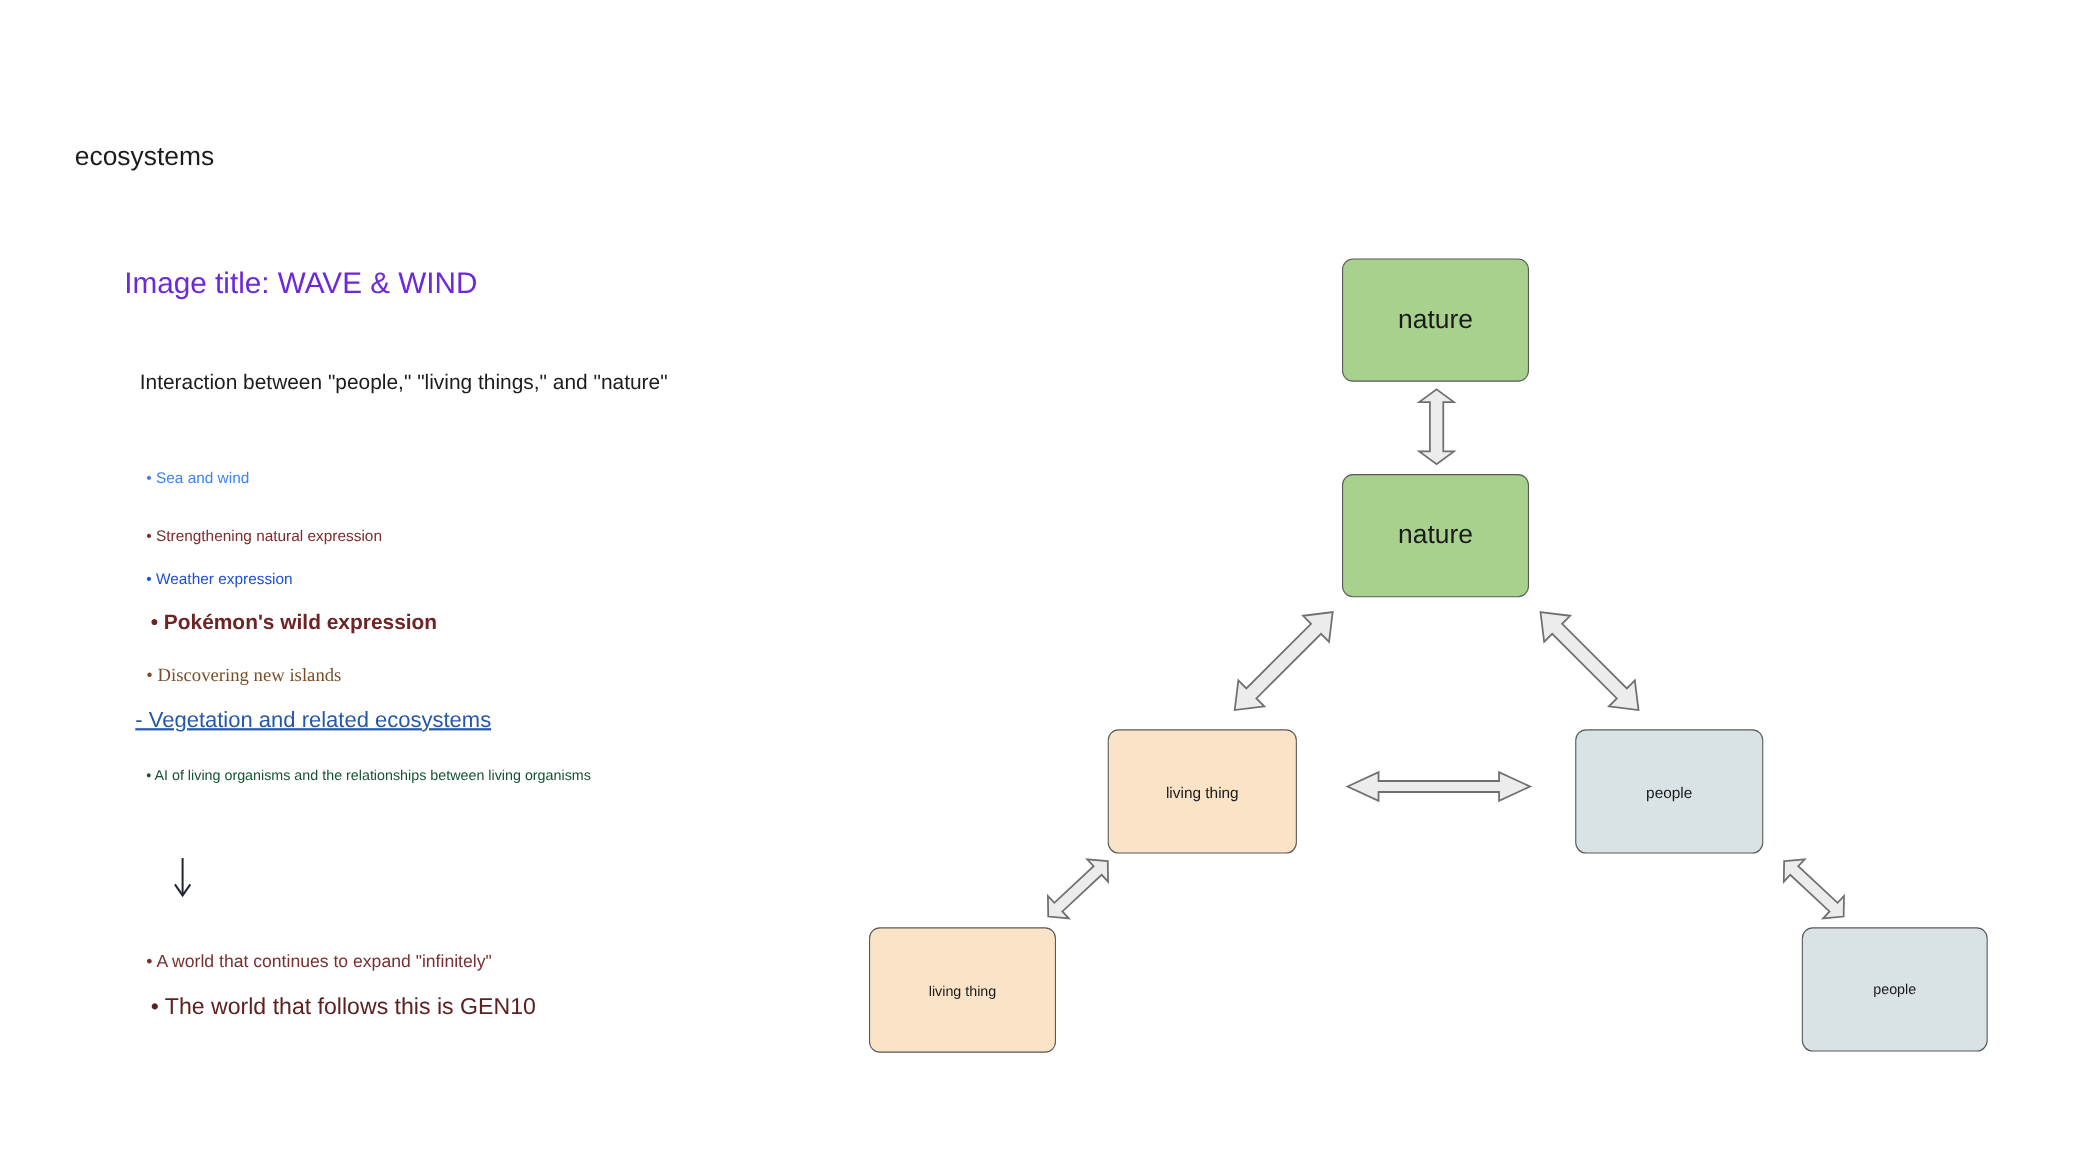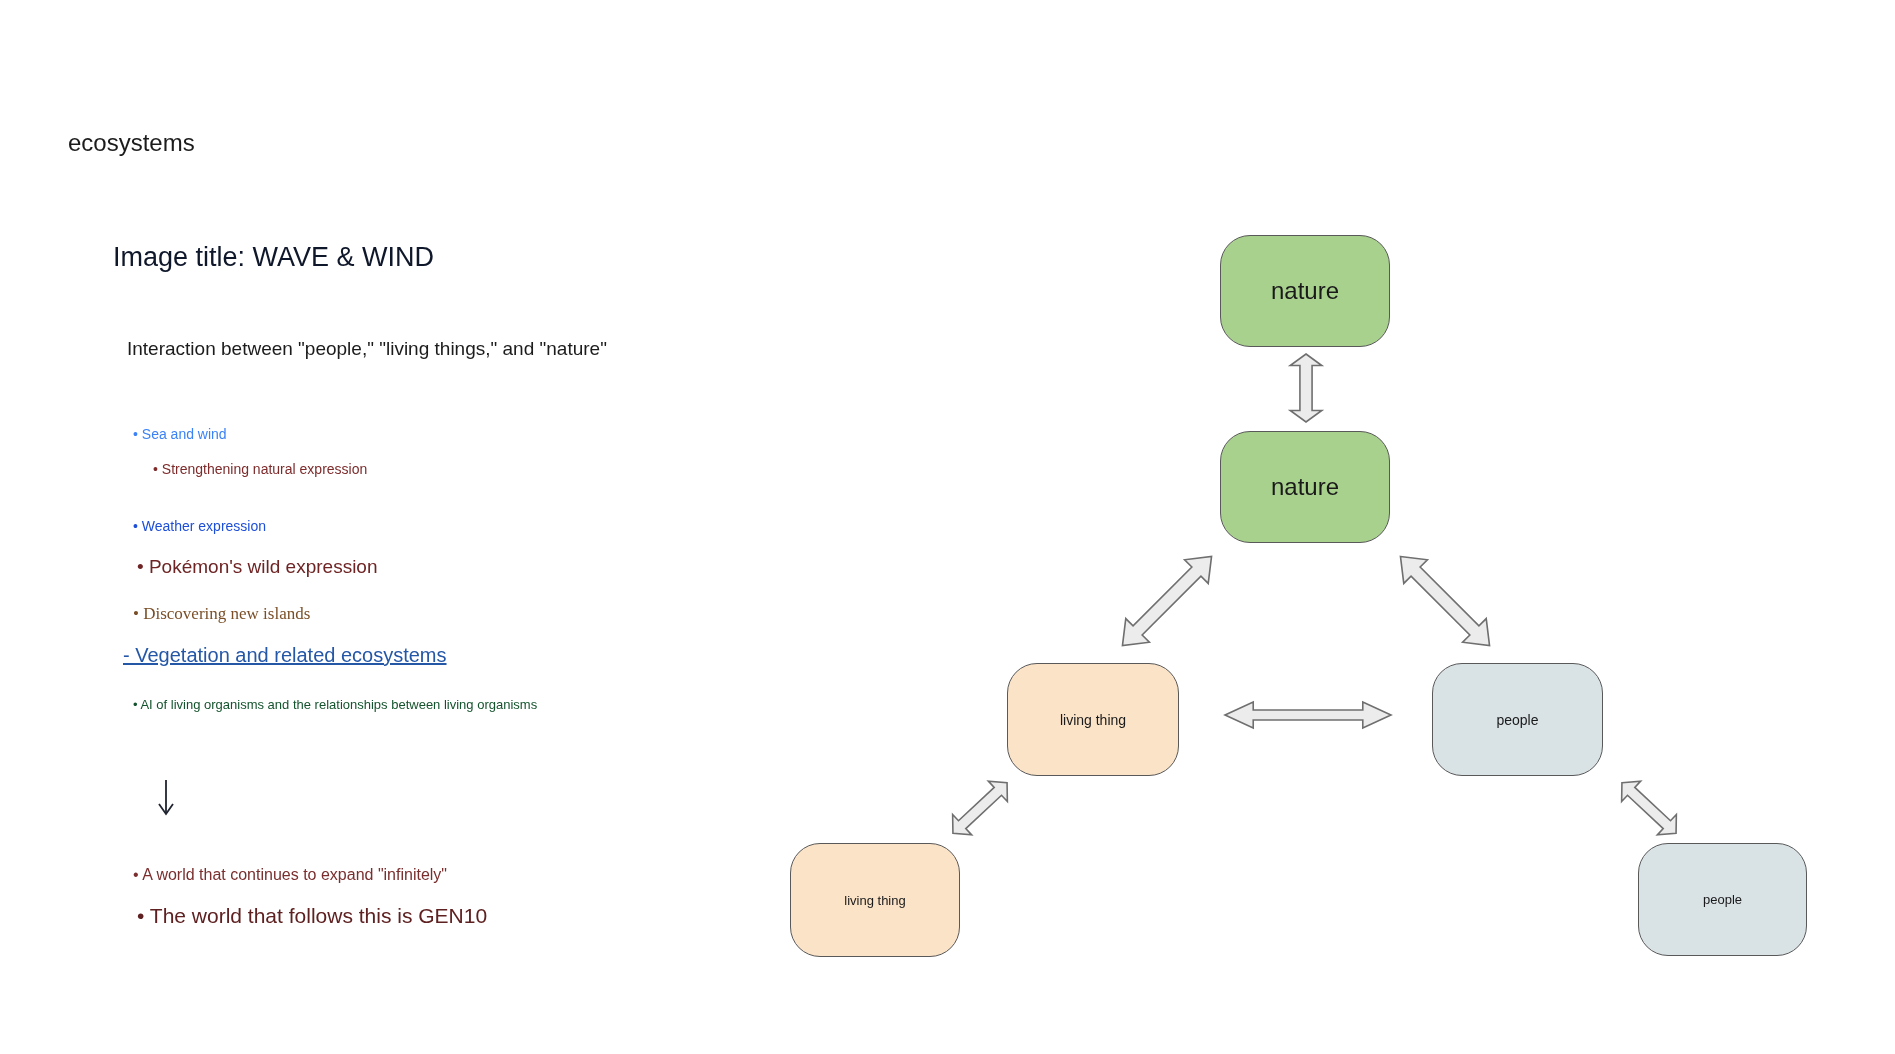--- a/index.html
+++ b/index.html
@@ -1,33 +1,33 @@
 <!DOCTYPE html>
 <html><head>
 <meta charset="utf-8">
 <style>
   html,body{margin:0;padding:0;background:#ffffff;}
   body{width:1895px;height:1054px;position:relative;overflow:hidden;
        font-family:"Liberation Sans", sans-serif;color:#202124;}
   .line{position:absolute;white-space:nowrap;line-height:1.25;}
   .header{left:68px;top:128px;font-size:24px;color:#1c1c1c;}
-  .image-title{left:113px;top:241px;font-size:27px;color:#0f172a;}
+  .image-title{left:113px;top:241px;font-size:27px;color:#6d28d9;}
   .subtitle{left:127px;top:337px;font-size:19px;color:#1c1c1c;}
   .b1{left:133px;top:426px;font-size:14px;}
-  .b2{left:133px;top:461px;font-size:14px;margin-left:20px;}
+  .b2{left:133px;top:479px;font-size:14px;}
   .b3{left:133px;top:518px;font-size:14px;}
-  .b4{left:137px;top:555px;font-size:19px;}
+  .b4{left:137px;top:555px;font-size:19px;font-weight:bold;}
   .b5{left:133px;top:603px;font-size:17px;}
   .b6{left:123px;top:643px;font-size:20px;text-decoration:underline;}
   .b7{left:133px;top:697px;font-size:13px;}
   .b8{left:133px;top:865px;font-size:16px;}
   .b9{left:137px;top:903px;font-size:21px;}
   .down-arrow{position:absolute;left:158px;top:779px;}
   
-  .node{position:absolute;border:1.5px solid #595959;border-radius:30px;
+  .node{position:absolute;border:1.5px solid #595959;border-radius:10px;
         display:flex;align-items:center;justify-content:center;
         color:#1a1a1a;box-sizing:border-box;}
   .n-nature-top{left:1220px;top:235px;width:170px;height:112px;font-size:24px;}
   .n-nature-mid{left:1220px;top:431px;width:170px;height:112px;font-size:24px;}
   .n-living-mid{left:1007px;top:663px;width:172px;height:113px;font-size:14px;}
   .n-people-mid{left:1432px;top:663px;width:171px;height:113px;font-size:14px;}
   .n-living-bot{left:790px;top:843px;width:170px;height:114px;font-size:13px;}
   .n-people-bot{left:1638px;top:843px;width:169px;height:113px;font-size:13px;}
   .dbl{position:absolute;overflow:visible;}
   .dbl polygon{fill:#ececec;stroke:#6f6f6f;stroke-width:1.6;

